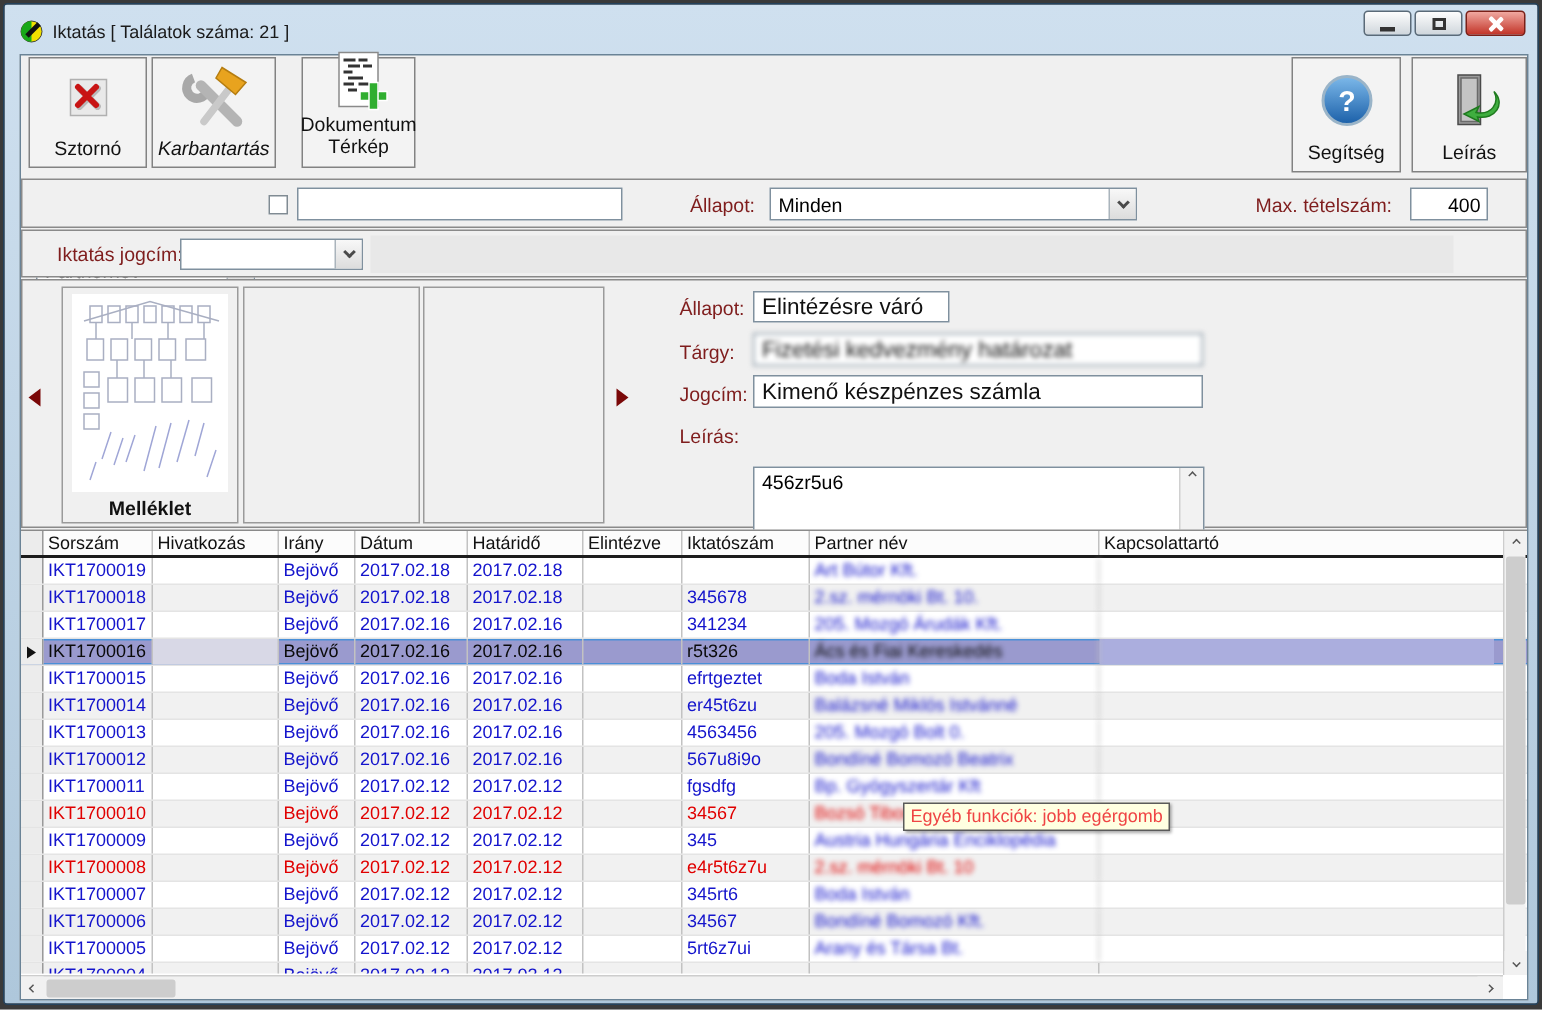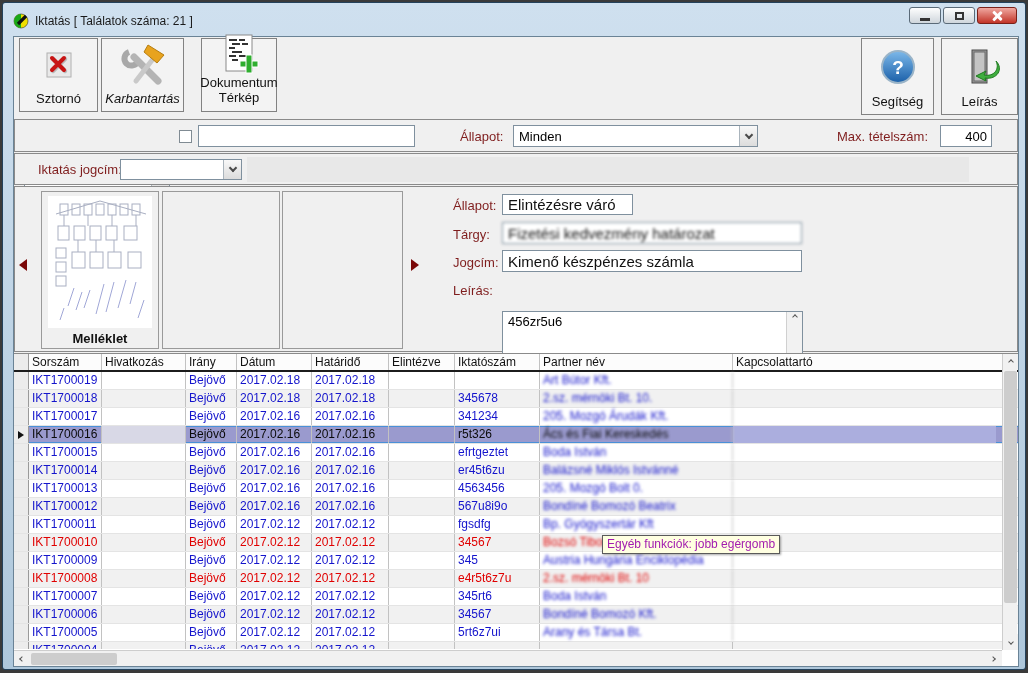--- a/index.html
+++ b/index.html
@@ -78,21 +78,21 @@
   .focuscell { background:#d8d8e6; }
   .kapsel { background:#abaede; }
   .ptr { width:0; height:0; border-top:4px solid transparent; border-bottom:4px solid transparent; border-left:6px solid #111; }
 
   .vscroll { position:absolute; right:1px; top:317px; width:15px; height:296px; background:#f1f1f1; border-left:1px solid #cdcdcd; }
   .hscroll { position:absolute; left:0; top:613px; width:988px; height:16px; background:#f1f1f1; border-top:1px solid #cdcdcd; }
   .sbtn { position:absolute; width:15px; height:16px; display:flex; align-items:center; justify-content:center; background:#f1f1f1; }
   .sthumb { position:absolute; background:#cdcdcd; border-radius:2px; }
 
   .tooltip { position:absolute; left:588px; top:498px; background:#ffffe1; border:1px solid #5a5a5a; font-size:12px;
-             padding:1px 4px 2px 4px; white-space:nowrap; z-index:50; box-shadow:1px 1px 2px rgba(0,0,0,.35); color:#a21caf; }
+             padding:1px 4px 2px 4px; white-space:nowrap; z-index:50; box-shadow:1px 1px 2px rgba(0,0,0,.35); color:#ef4444; }
 </style>
 </head>
 <body>
 
 <div class="frame">
   <div class="titlebar">
     <svg width="16" height="16" viewBox="0 0 16 16">
       <circle cx="8" cy="8" r="7" fill="#f0e000" stroke="#333" stroke-width="0.6"></circle>
       <path d="M8,1 A7,7 0 0 0 8,15 Z" fill="#18a818"></path>
       <line x1="13" y1="3" x2="5" y2="11" stroke="#111" stroke-width="3.2"></line>

